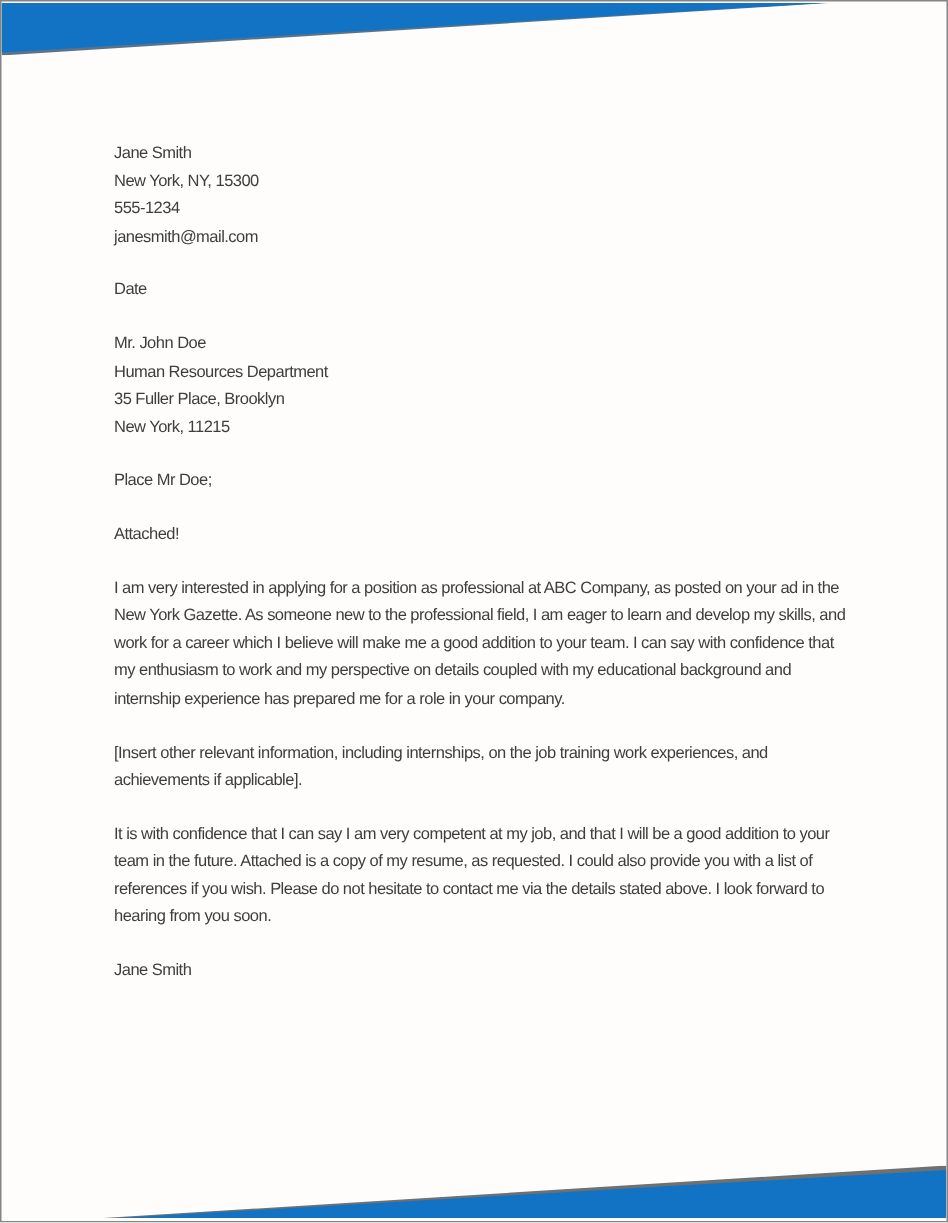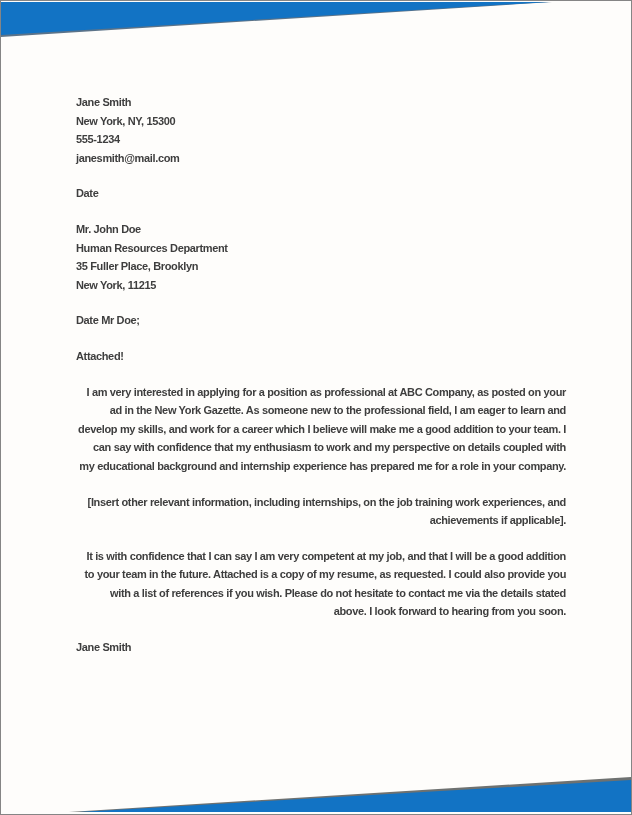--- a/index.html
+++ b/index.html
@@ -60,31 +60,29 @@
   
   .content {
     position: absolute;
     left: 75px;
     top: 92px;
     width: 490px;
     color: #3e3e3e;
     font-size: 11px;
     line-height: 18.6px;
     letter-spacing: -0.35px;
-    font-weight: bold;
   }
   .block {
     margin: 0 0 17px 0;
   }
   .block div, .block p {
     margin: 0;
   }
   p.block {
     margin: 0 0 17px 0;
-    text-align: right;
   }
 </style>
 </head>
 <body>
 
 <div class="page">
 
   <div class="wedge-top-shadow"></div>
   <div class="wedge-top"></div>
 
@@ -99,21 +97,21 @@
 
     <div class="block">Date</div>
 
     <div class="block">
       <div>Mr. John Doe</div>
       <div>Human Resources Department</div>
       <div>35 Fuller Place, Brooklyn</div>
       <div>New York, 11215</div>
     </div>
 
-    <div class="block">Date Mr Doe;</div>
+    <div class="block">Place Mr Doe;</div>
 
     <div class="block">Attached!</div>
 
     <p class="block">I am very interested in applying for a position as professional at ABC Company, as posted on your ad in the New York Gazette. As someone new to the professional field, I am eager to learn and develop my skills, and work for a career which I believe will make me a good addition to your team. I can say with confidence that my enthusiasm to work and my perspective on details coupled with my educational background and internship experience has prepared me for a role in your company.</p>
 
     <p class="block">[Insert other relevant information, including internships, on the job training work experiences, and achievements if applicable].</p>
 
     <p class="block">It is with confidence that I can say I am very competent at my job, and that I will be a good addition to your team in the future. Attached is a copy of my resume, as requested. I could also provide you with a list of references if you wish. Please do not hesitate to contact me via the details stated above. I look forward to hearing from you soon.</p>
 
     <div class="block">

